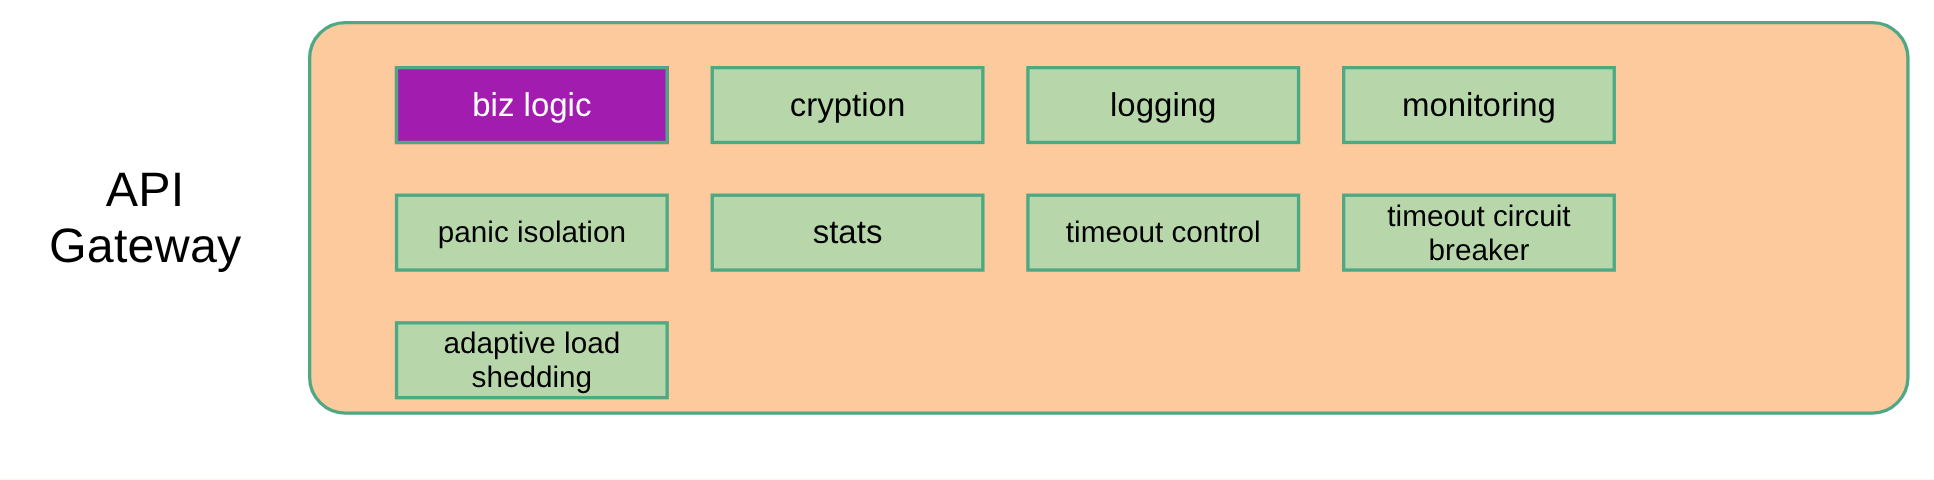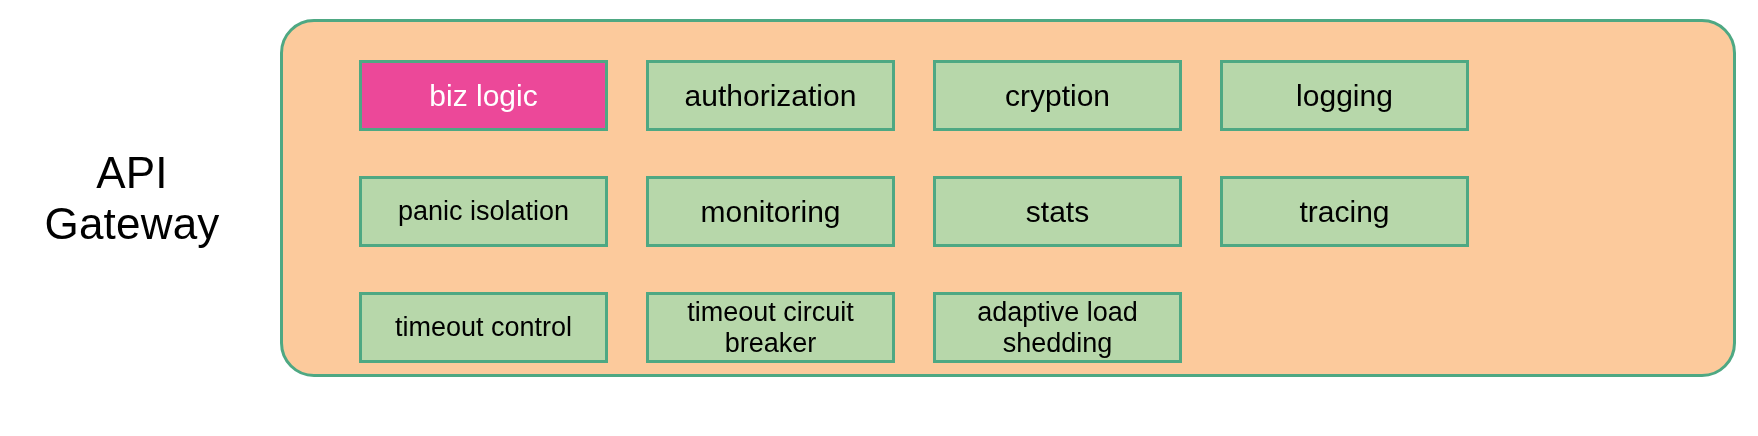--- a/index.html
+++ b/index.html
@@ -77,45 +77,43 @@
     color: #000000;
     padding: 0 4px;
     white-space: pre-line;
   }
 
   .feature-box.small {
     font-size: 27px;
   }
 
   .feature-box.highlight {
-    background: #ec4899;
+    background: #a21caf;
     color: #FFFFFF;
   }
 </style>
 </head>
 <body>
 
 <div id="diagram">
 
   <div class="gateway-label">API
 Gateway</div>
 
   <div class="gateway-box"></div>
 
   <div class="feature-grid">
     <div class="feature-box highlight">biz logic</div>
-    <div class="feature-box">authorization</div>
     <div class="feature-box">cryption</div>
     <div class="feature-box">logging</div>
 
+    <div class="feature-box">monitoring</div>
     <div class="feature-box small">panic isolation</div>
-    <div class="feature-box">monitoring</div>
     <div class="feature-box">stats</div>
 
-    <div class="feature-box">tracing</div>
     <div class="feature-box small">timeout control</div>
     <div class="feature-box small">timeout circuit
 breaker</div>
     <div class="feature-box small">adaptive load
 shedding</div>
   </div>
 
 </div>
 
 </body></html>

